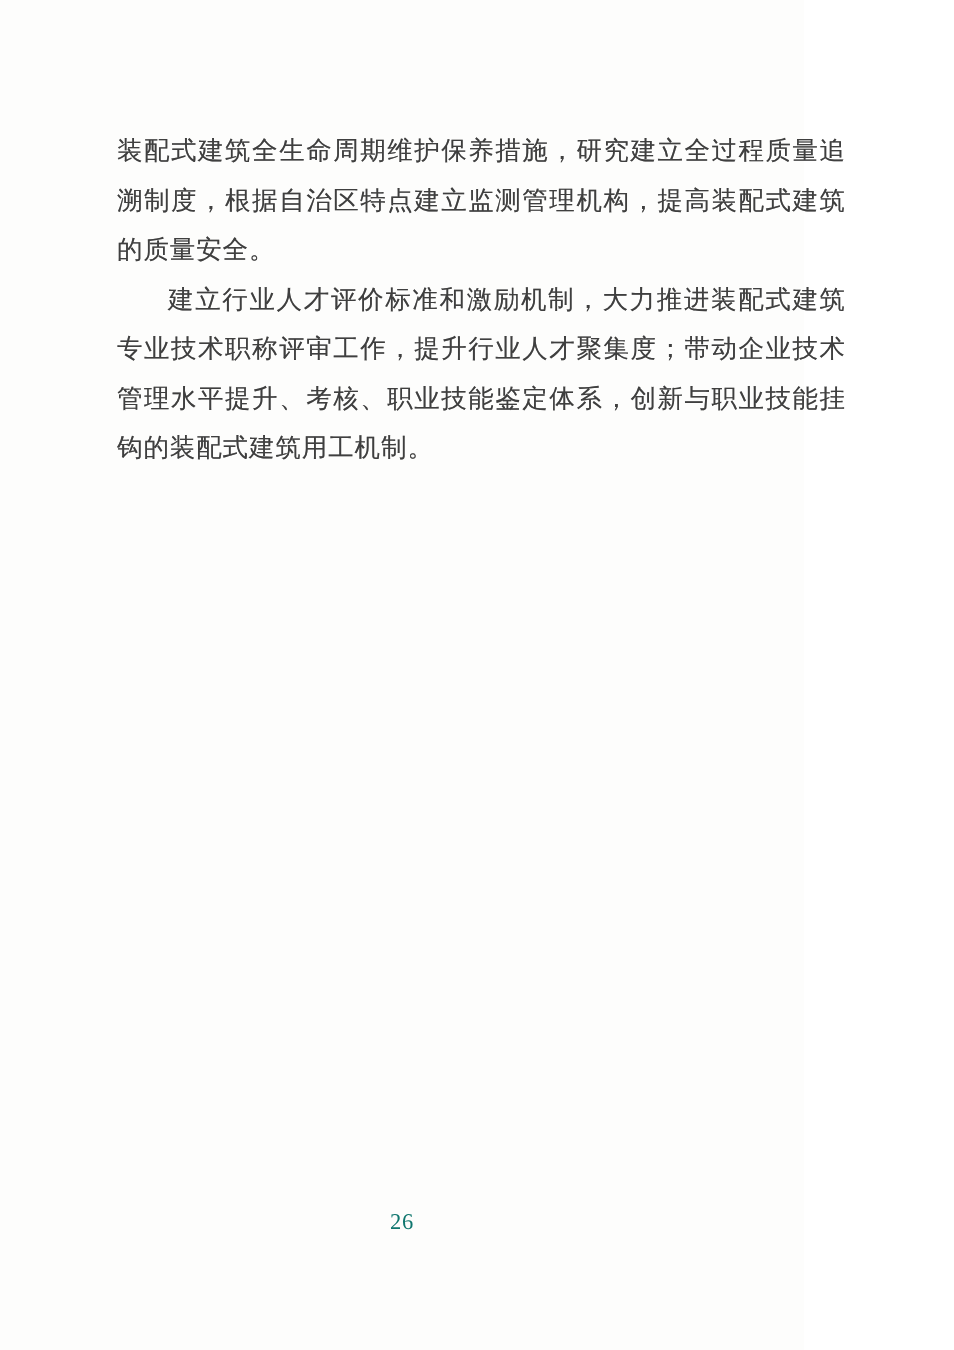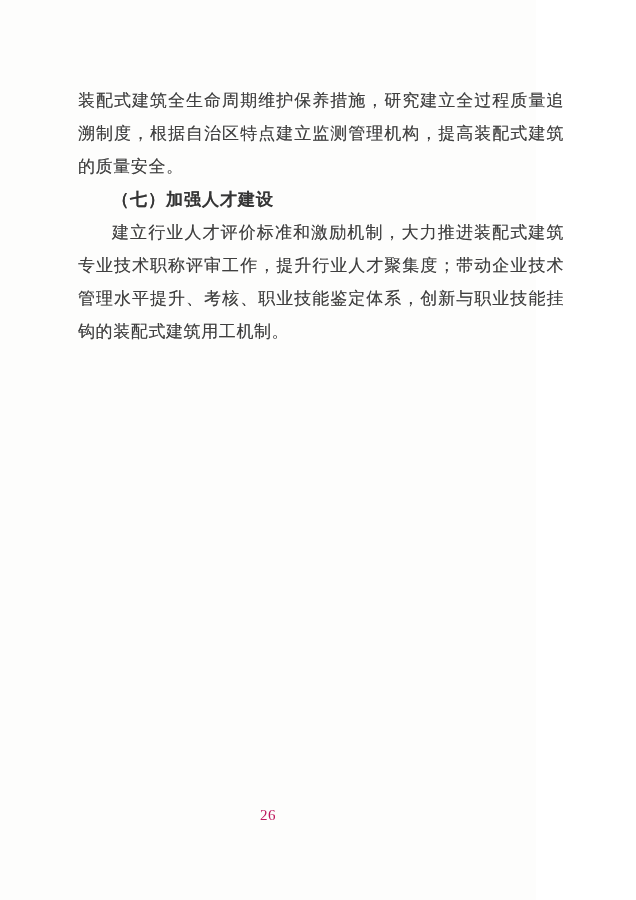--- a/index.html
+++ b/index.html
@@ -51,27 +51,26 @@
     text-shadow: 0 0 0.4px rgba(55,55,55,0.6);
   }
   .page-number {
     position: absolute;
     left: 0;
     right: 0;
     top: 805px;
     text-align: center;
     font-size: 15px;
     line-height: 20px;
-    color: #be185d;
+    color: #0f766e;
     letter-spacing: 0.5px;
   }
 </style>
 </head>
 <body>
 
 <div class="page">
   <div class="content">
     <p class="continuation">装配式建筑全生命周期维护保养措施，研究建立全过程质量追溯制度，根据自治区特点建立监测管理机构，提高装配式建筑的质量安全。</p>
-    <h2 class="section-heading">（七）加强人才建设</h2>
     <p>建立行业人才评价标准和激励机制，大力推进装配式建筑专业技术职称评审工作，提升行业人才聚集度；带动企业技术管理水平提升、考核、职业技能鉴定体系，创新与职业技能挂钩的装配式建筑用工机制。</p>
   </div>
   <div class="page-number">26</div>
 </div>
 
 </body></html>

